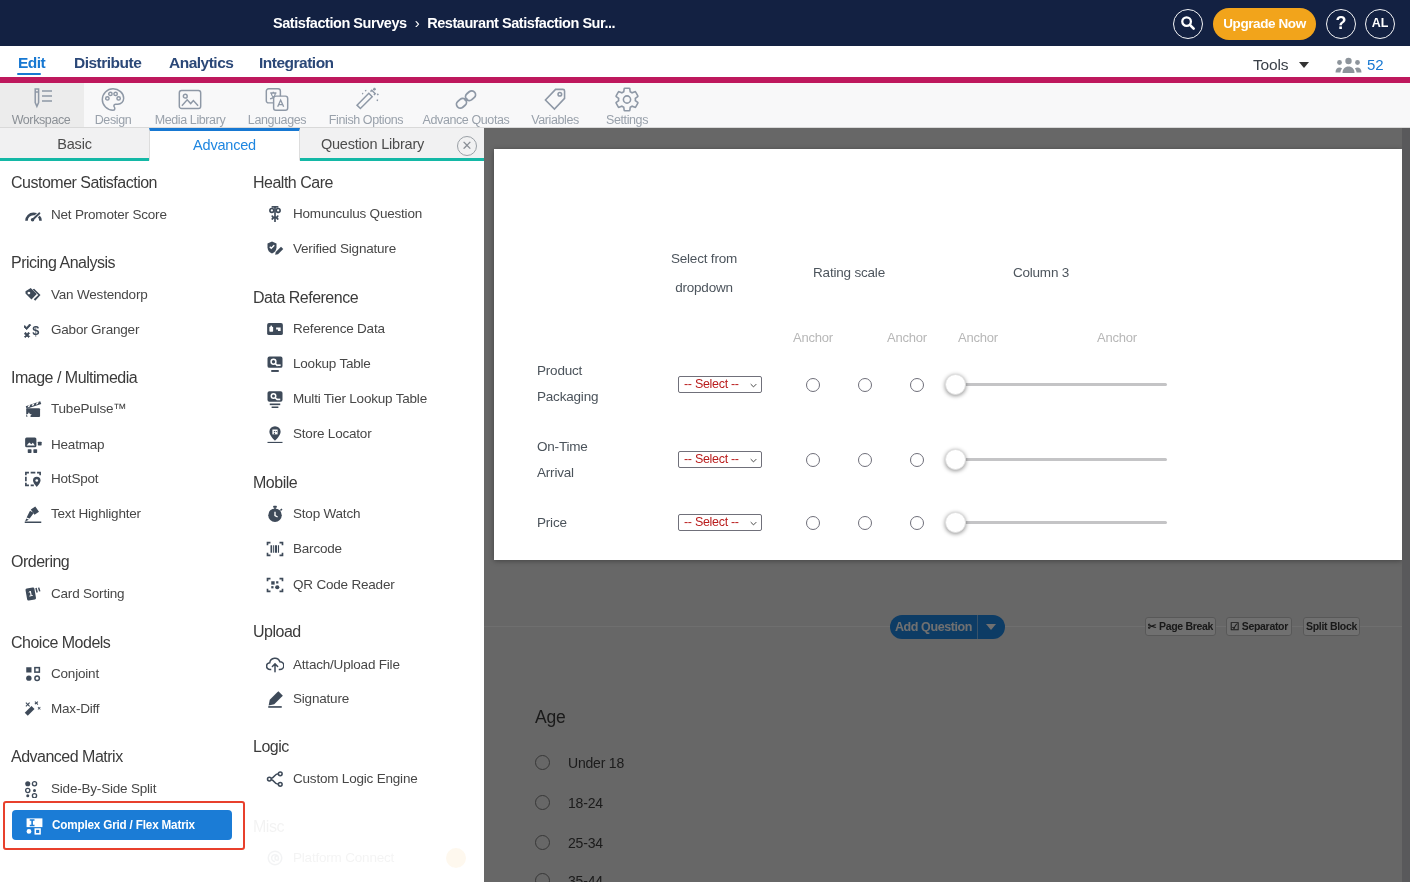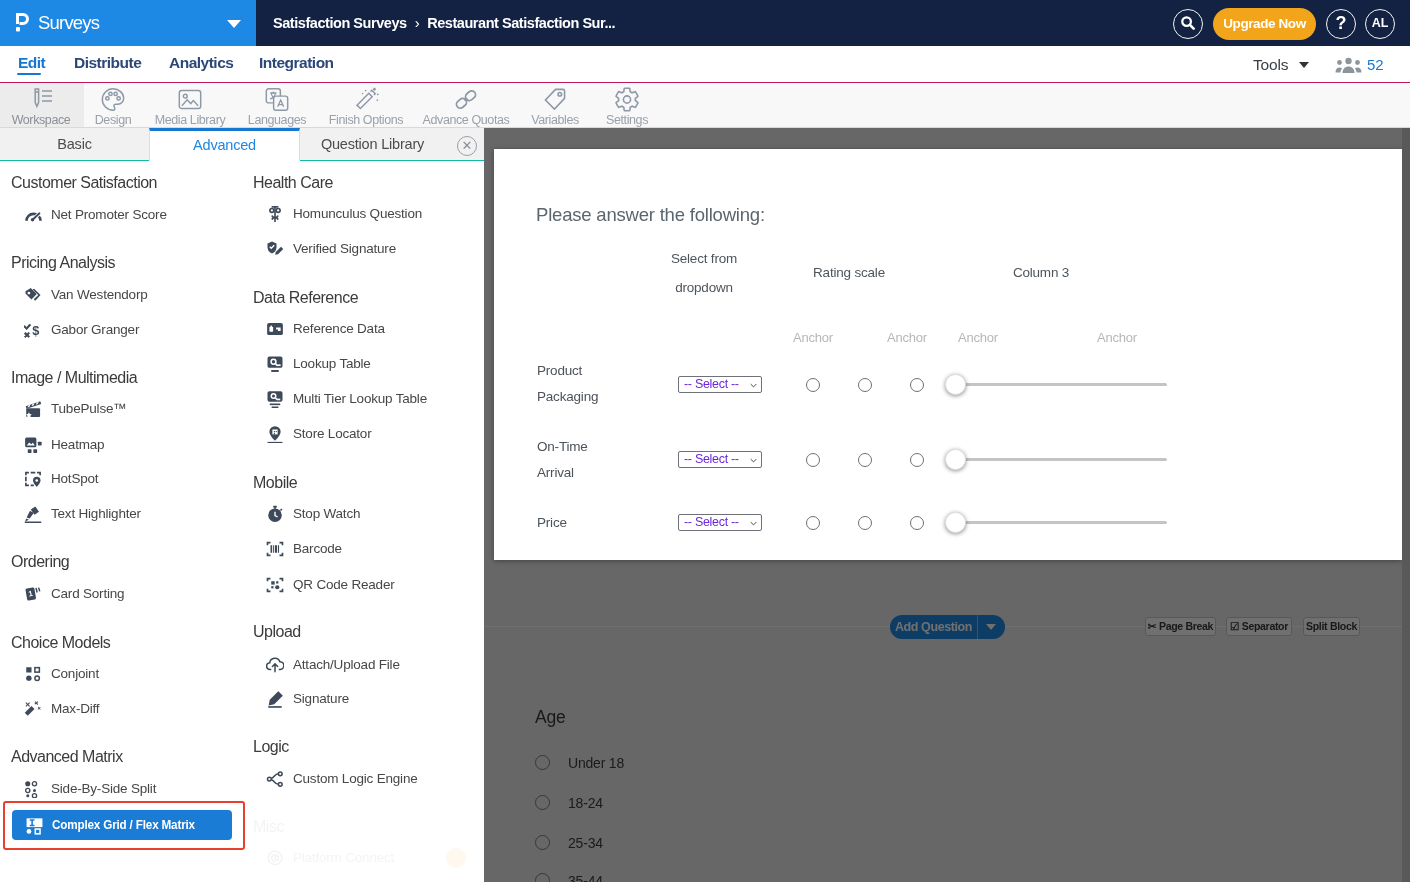--- a/index.html
+++ b/index.html
@@ -7,35 +7,35 @@
 
 .top{position:absolute;left:0;top:0;width:1410px;height:46px;background:#132142}
 .surv{position:absolute;left:0;top:0;width:256px;height:46px;background:#1e88e5}
 .surv .txt{position:absolute;left:38px;top:0;line-height:46px;color:#fff;font-size:18.5px;letter-spacing:-0.8px}
 .car{position:absolute;left:227px;top:20px;width:0;height:0;border-left:7px solid transparent;border-right:7px solid transparent;border-top:8px solid #fff}
 .crumb{position:absolute;left:273px;top:0;line-height:46px;color:#fff;font-size:14.5px;font-weight:700;letter-spacing:-0.45px}
 .crumb .sep{font-weight:400;padding:0 8px;font-size:15px}
 .circ{position:absolute;top:9px;width:30px;height:30px;border:1.6px solid rgba(255,255,255,.95);border-radius:50%;color:#fff;text-align:center}
 .upg{position:absolute;left:1213px;top:8px;width:103px;height:32px;border-radius:16px;background:#f2a41b;color:#fff;font-size:13.5px;font-weight:700;text-align:center;line-height:32px;letter-spacing:-0.4px}
 
-.menubar{position:absolute;left:0;top:46px;width:1410px;height:37px;background:#fff;border-bottom:1px solid #be185d}
+.menubar{position:absolute;left:0;top:46px;width:1410px;height:37px;background:#fff;border-bottom:6px solid #be185d}
 .m{position:absolute;top:0;line-height:34px;font-size:15.5px;font-weight:700;color:#2b4878;letter-spacing:-0.5px}
 .m.edit{color:#1778d2}.eline{position:absolute;left:17px;top:27px;width:24px;height:2px;background:#1778d2;border-radius:1px}
 .tools{position:absolute;left:1253px;top:0;line-height:37px;font-size:15.5px;color:#3a4048;letter-spacing:-0.2px}
 .car2{position:absolute;left:1299px;top:16px;width:0;height:0;border-left:5.5px solid transparent;border-right:5.5px solid transparent;border-top:6.5px solid #333}
 .n52{position:absolute;left:1367px;top:0;line-height:37px;font-size:15px;color:#1778d2}
 
 .toolbar{position:absolute;left:0;top:83px;width:1410px;height:45px;background:#f8f8f9;border-bottom:1px solid #d9d9d9}
 .wact{position:absolute;left:0;top:0;width:84px;height:44px;background:#ececec}
 .tool{position:absolute;top:0;width:110px;margin-left:-55px;text-align:center}
 .tool svg{margin-top:3px}
 .tool .lb{display:block;margin-top:-4px;font-size:12.5px;color:#99a1ab;letter-spacing:-0.4px}
 
 .sidebar{position:absolute;left:0;top:128px;width:484px;height:754px;background:#fff}
-.tabs{position:absolute;left:0;top:0;width:484px;height:33px;background:#f1f1f2;border-bottom:1px solid #14b8a6}
+.tabs{position:absolute;left:0;top:0;width:484px;height:33px;background:#f1f1f2;border-bottom:3px solid #14b8a6}
 .tab{position:absolute;top:0;height:33px;text-align:center;line-height:33px;font-size:14.5px;color:#4c4c4c;letter-spacing:-0.2px}
 .tab.act{background:#fff;border-top:3px solid #1778d2;border-left:1px solid #ddd;border-right:1px solid #ddd;line-height:29px;color:#1e86e0;font-weight:400;border-bottom:1px solid #fff;letter-spacing:-0.2px}
 .closex{position:absolute;left:457px;top:8px;width:20px;height:20px;border:1.5px solid #9aa0a6;border-radius:50%;color:#8a8f96;text-align:center;line-height:18px;font-size:13px}
 .h{position:absolute;font-size:16px;color:#3b3b3b;line-height:20px;letter-spacing:-0.5px}
 .it{position:absolute;height:18px;font-size:13.5px;color:#474747;line-height:18px;letter-spacing:-0.2px}
 .it svg{position:absolute;left:0;top:0}
 .it .t{position:absolute;left:27px;top:0;white-space:nowrap}
 .c1{left:11px}.i1{left:24px}
 .c2{left:253px}.i2{left:266px}
 .i1 .t,.i2 .t{left:27px}
@@ -58,39 +58,30 @@
 .sbar{position:absolute;left:918px;top:0;width:8px;height:754px;background:#59595b;z-index:4}
 
 .qcard{position:absolute;left:10px;top:21px;width:908px;height:411px;background:#fff;z-index:3;box-shadow:0 1px 5px rgba(0,0,0,0.35)}
 .qhead{position:absolute;left:0;top:0;width:908px;height:38px;background:#eee;border-bottom:1px solid #e2e2e2}
 .qhead svg{position:absolute;left:13px;top:10px}
 .qhead .t{position:absolute;left:46px;top:0;line-height:38px;font-size:13.5px;font-weight:700;color:#454d57;letter-spacing:-0.2px;transform:scaleX(.87);transform-origin:0 0;white-space:nowrap}
 .please{position:absolute;left:42px;top:55px;font-size:18.5px;color:#5b656e;letter-spacing:-0.2px}
 .ch{position:absolute;width:120px;margin-left:-60px;text-align:center;font-size:13.5px;color:#4d555d;line-height:29px;letter-spacing:-0.2px}
 .anc{position:absolute;top:181px;width:70px;margin-left:-35px;text-align:center;font-size:13px;color:#b7b7b7;letter-spacing:-0.2px}
 .rl{position:absolute;left:43px;font-size:13.5px;color:#4b535b;line-height:26px;letter-spacing:-0.2px}
-.sel{position:absolute;left:184px;width:84px;height:17px;border:1px solid #70707a;border-radius:2px;background:#fff;font-size:12.5px;color:#6d28d9;line-height:15px;padding-left:5px;letter-spacing:-0.3px}
+.sel{position:absolute;left:184px;width:84px;height:17px;border:1px solid #70707a;border-radius:2px;background:#fff;font-size:12.5px;color:#b91c1c;line-height:15px;padding-left:5px;letter-spacing:-0.3px}
 .sel .v{position:absolute;right:4px;top:5px;width:7px;height:7px}
 .rad{position:absolute;width:14px;height:14px;border:1px solid #6f6f7a;border-radius:50%;background:#fff}
 .trk{position:absolute;left:452px;width:221px;height:3px;background:#c4c4c6;border-radius:2px}
 .hnd{position:absolute;left:451px;width:21px;height:21px;border-radius:50%;background:#fff;border:1px solid #e0e0e0;box-shadow:0 1px 4px rgba(0,0,0,.45)}
 </style>
 </head>
 <body>
 
 <div class="top">
-  <div class="surv">
-    <svg width="14" height="19" viewBox="0 0 14 19" style="position:absolute;left:15px;top:13px">
-      <path d="M1.5 1.5 H8 a4.5 4.5 0 0 1 0 9 H4.5" fill="none" stroke="#fff" stroke-width="3"></path>
-      <rect x="1" y="0" width="3" height="11" fill="#fff"></rect>
-      <rect x="1" y="14" width="4" height="4.5" rx="1" fill="#fff"></rect>
-    </svg>
-    <span class="txt">Surveys</span>
-    <span class="car"></span>
-  </div>
   <div class="crumb">Satisfaction Surveys<span class="sep">›</span>Restaurant Satisfaction Sur...</div>
   <div class="circ" style="left:1173px">
     <svg width="16" height="16" viewBox="0 0 17 17" style="margin-top:5px">
       <circle cx="7" cy="7" r="4.6" fill="none" stroke="#fff" stroke-width="2.4"></circle>
       <line x1="10.5" y1="10.5" x2="14.5" y2="14.5" stroke="#fff" stroke-width="2.8" stroke-linecap="round"></line>
     </svg>
   </div>
   <div class="upg">Upgrade Now</div>
   <div class="circ" style="left:1326px;font-size:18px;font-weight:700;line-height:26px">?</div>
   <div class="circ" style="left:1365px;font-size:12.5px;font-weight:700;line-height:26px">AL</div>
@@ -447,21 +438,20 @@
   <div class="ar" style="top:627px"></div>
     <div class="al" style="top:627px">Under 18</div>
   <div class="ar" style="top:667px"></div>
     <div class="al" style="top:667px">18-24</div>
   <div class="ar" style="top:707px"></div>
     <div class="al" style="top:707px">25-34</div>
   <div class="ar" style="top:745px"></div>
     <div class="al" style="top:745px">35-44</div>
   <div class="ovl"></div>
   <div class="qcard">
-    <div class="please">Please answer the following:</div>
     <div class="ch" style="left:210px;top:95px">Select from<br>dropdown</div>
     <div class="ch" style="left:355px;top:109px">Rating scale</div>
     <div class="ch" style="left:547px;top:109px">Column 3</div>
     <div class="anc" style="left:319px">Anchor</div>
     <div class="anc" style="left:413px">Anchor</div>
     <div class="anc" style="left:484px">Anchor</div>
     <div class="anc" style="left:623px">Anchor</div>
 
     <div class="rl" style="top:209px">Product<br>Packaging</div>
     <div class="sel" style="top:227px">-- Select --<svg class="v" viewBox="0 0 10 6">

